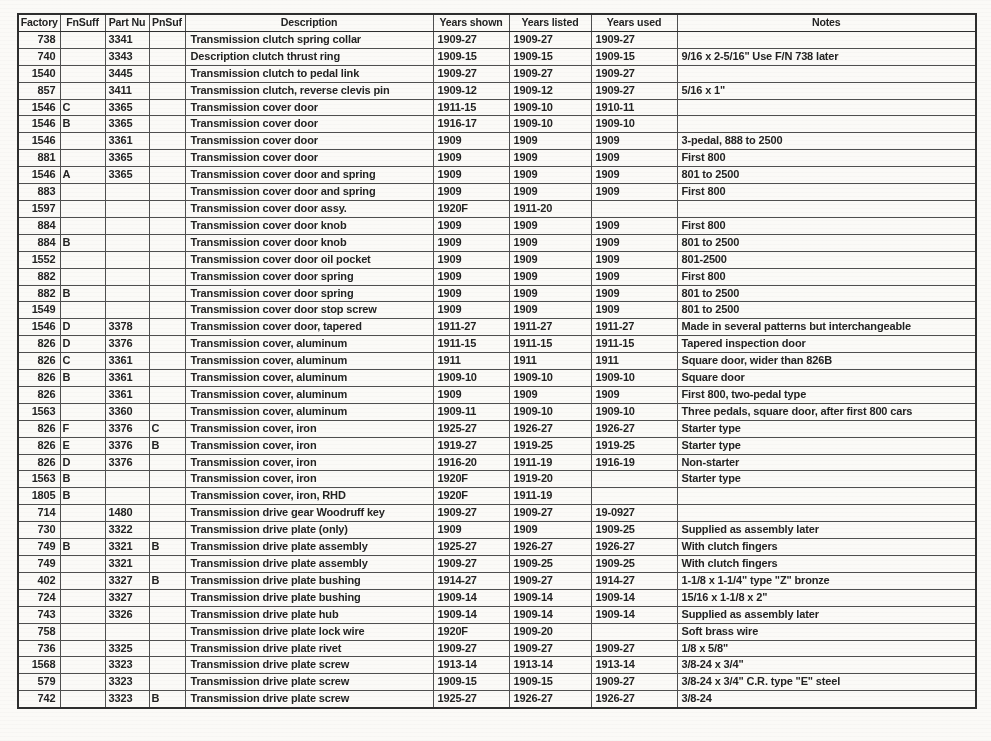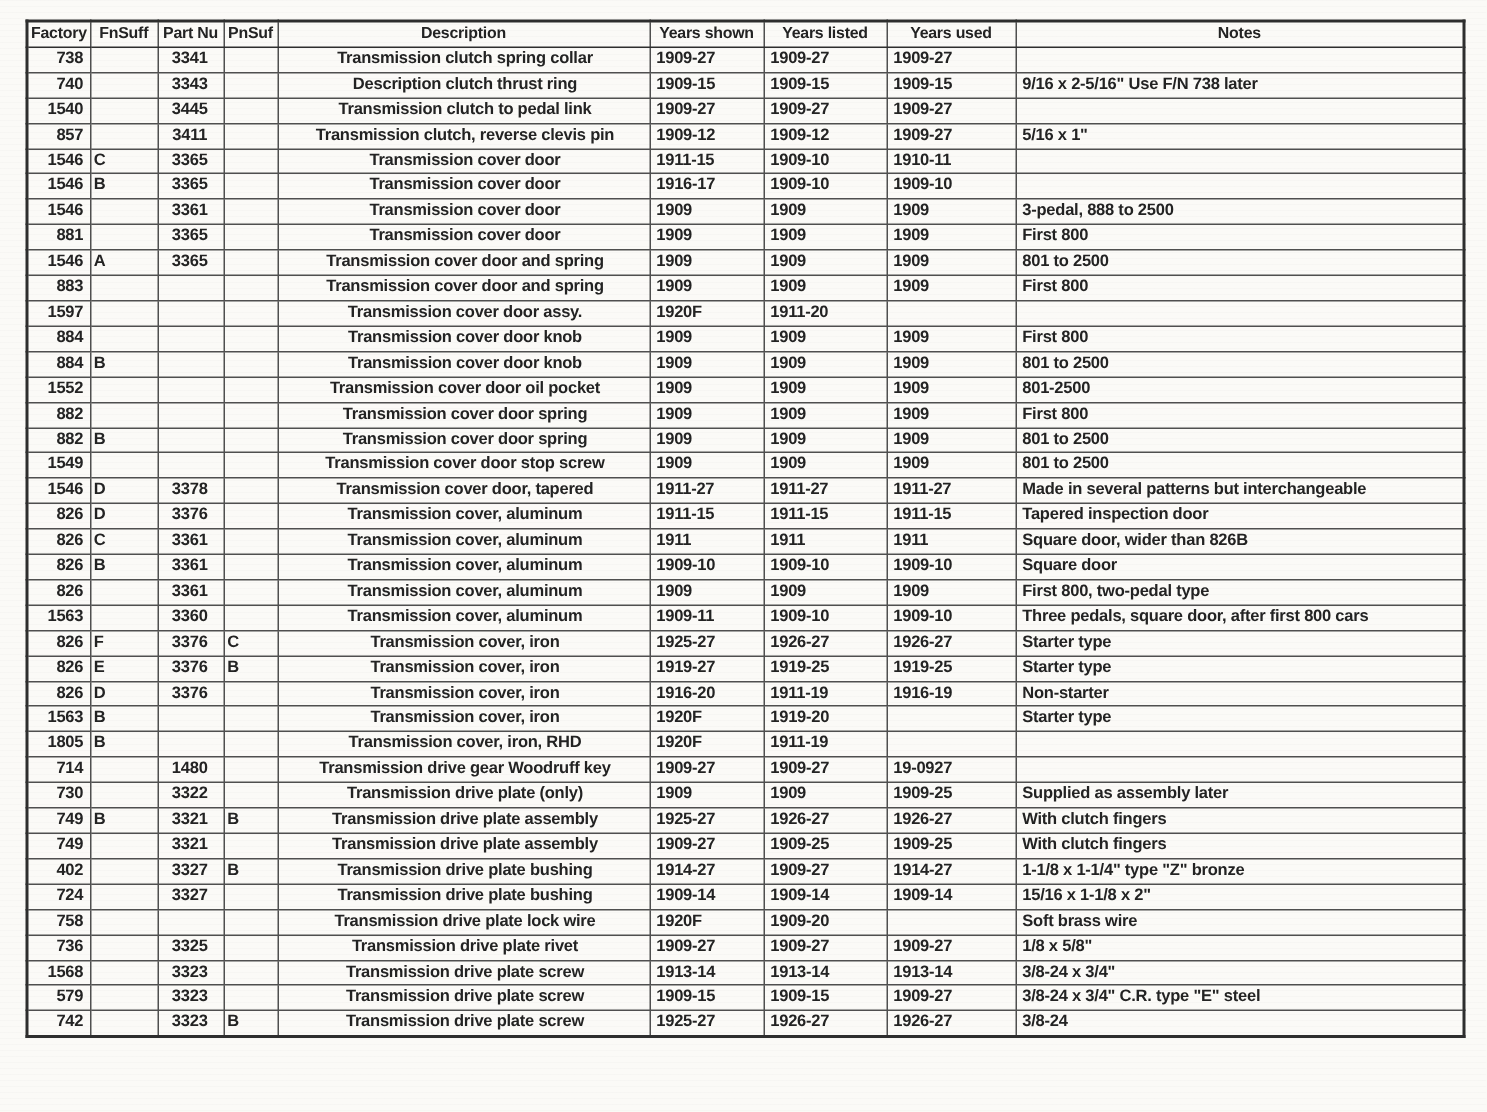--- a/index.html
+++ b/index.html
@@ -47,23 +47,23 @@
   table.parts th {
     text-align: center;
     font-size: 10.6px;
     padding: 0 1px;
     border-bottom: 1px solid #2e2e2e;
     margin-top: 44px;
   }
   
   table.parts td:nth-child(1) { text-align: right; padding-right: 4px; }
   table.parts td:nth-child(2) { text-align: left;  padding-left: 2px; }
-  table.parts td:nth-child(3) { text-align: center; padding-right: 4px; }
+  table.parts td:nth-child(3) { text-align: left; padding-right: 4px; }
   table.parts td:nth-child(4) { text-align: left;  padding-left: 2px; }
-  table.parts td:nth-child(5) { text-align: center;  padding-left: 5px; }
+  table.parts td:nth-child(5) { text-align: left;  padding-left: 5px; }
   table.parts td:nth-child(6),
   table.parts td:nth-child(7),
   table.parts td:nth-child(8) { text-align: left; padding-left: 4px; }
   table.parts td:nth-child(9) { text-align: left; padding-left: 4px; }
 </style>
 </head>
 <body>
 
 <div class="page">
   <table class="parts">
@@ -460,20 +460,31 @@
           <td></td>
           <td>3327</td>
           <td></td>
           <td>Transmission drive plate bushing</td>
           <td>1909-14</td>
           <td>1909-14</td>
           <td>1909-14</td>
           <td>15/16 x 1-1/8 x 2"</td>
         </tr>
         <tr>
+          <td>743</td>
+          <td></td>
+          <td>3326</td>
+          <td></td>
+          <td>Transmission drive plate hub</td>
+          <td>1909-14</td>
+          <td>1909-14</td>
+          <td>1909-14</td>
+          <td>Supplied as assembly later</td>
+        </tr>
+        <tr>
           <td>758</td>
           <td></td>
           <td></td>
           <td></td>
           <td>Transmission drive plate lock wire</td>
           <td>1920F</td>
           <td>1909-20</td>
           <td></td>
           <td>Soft brass wire</td>
         </tr>

